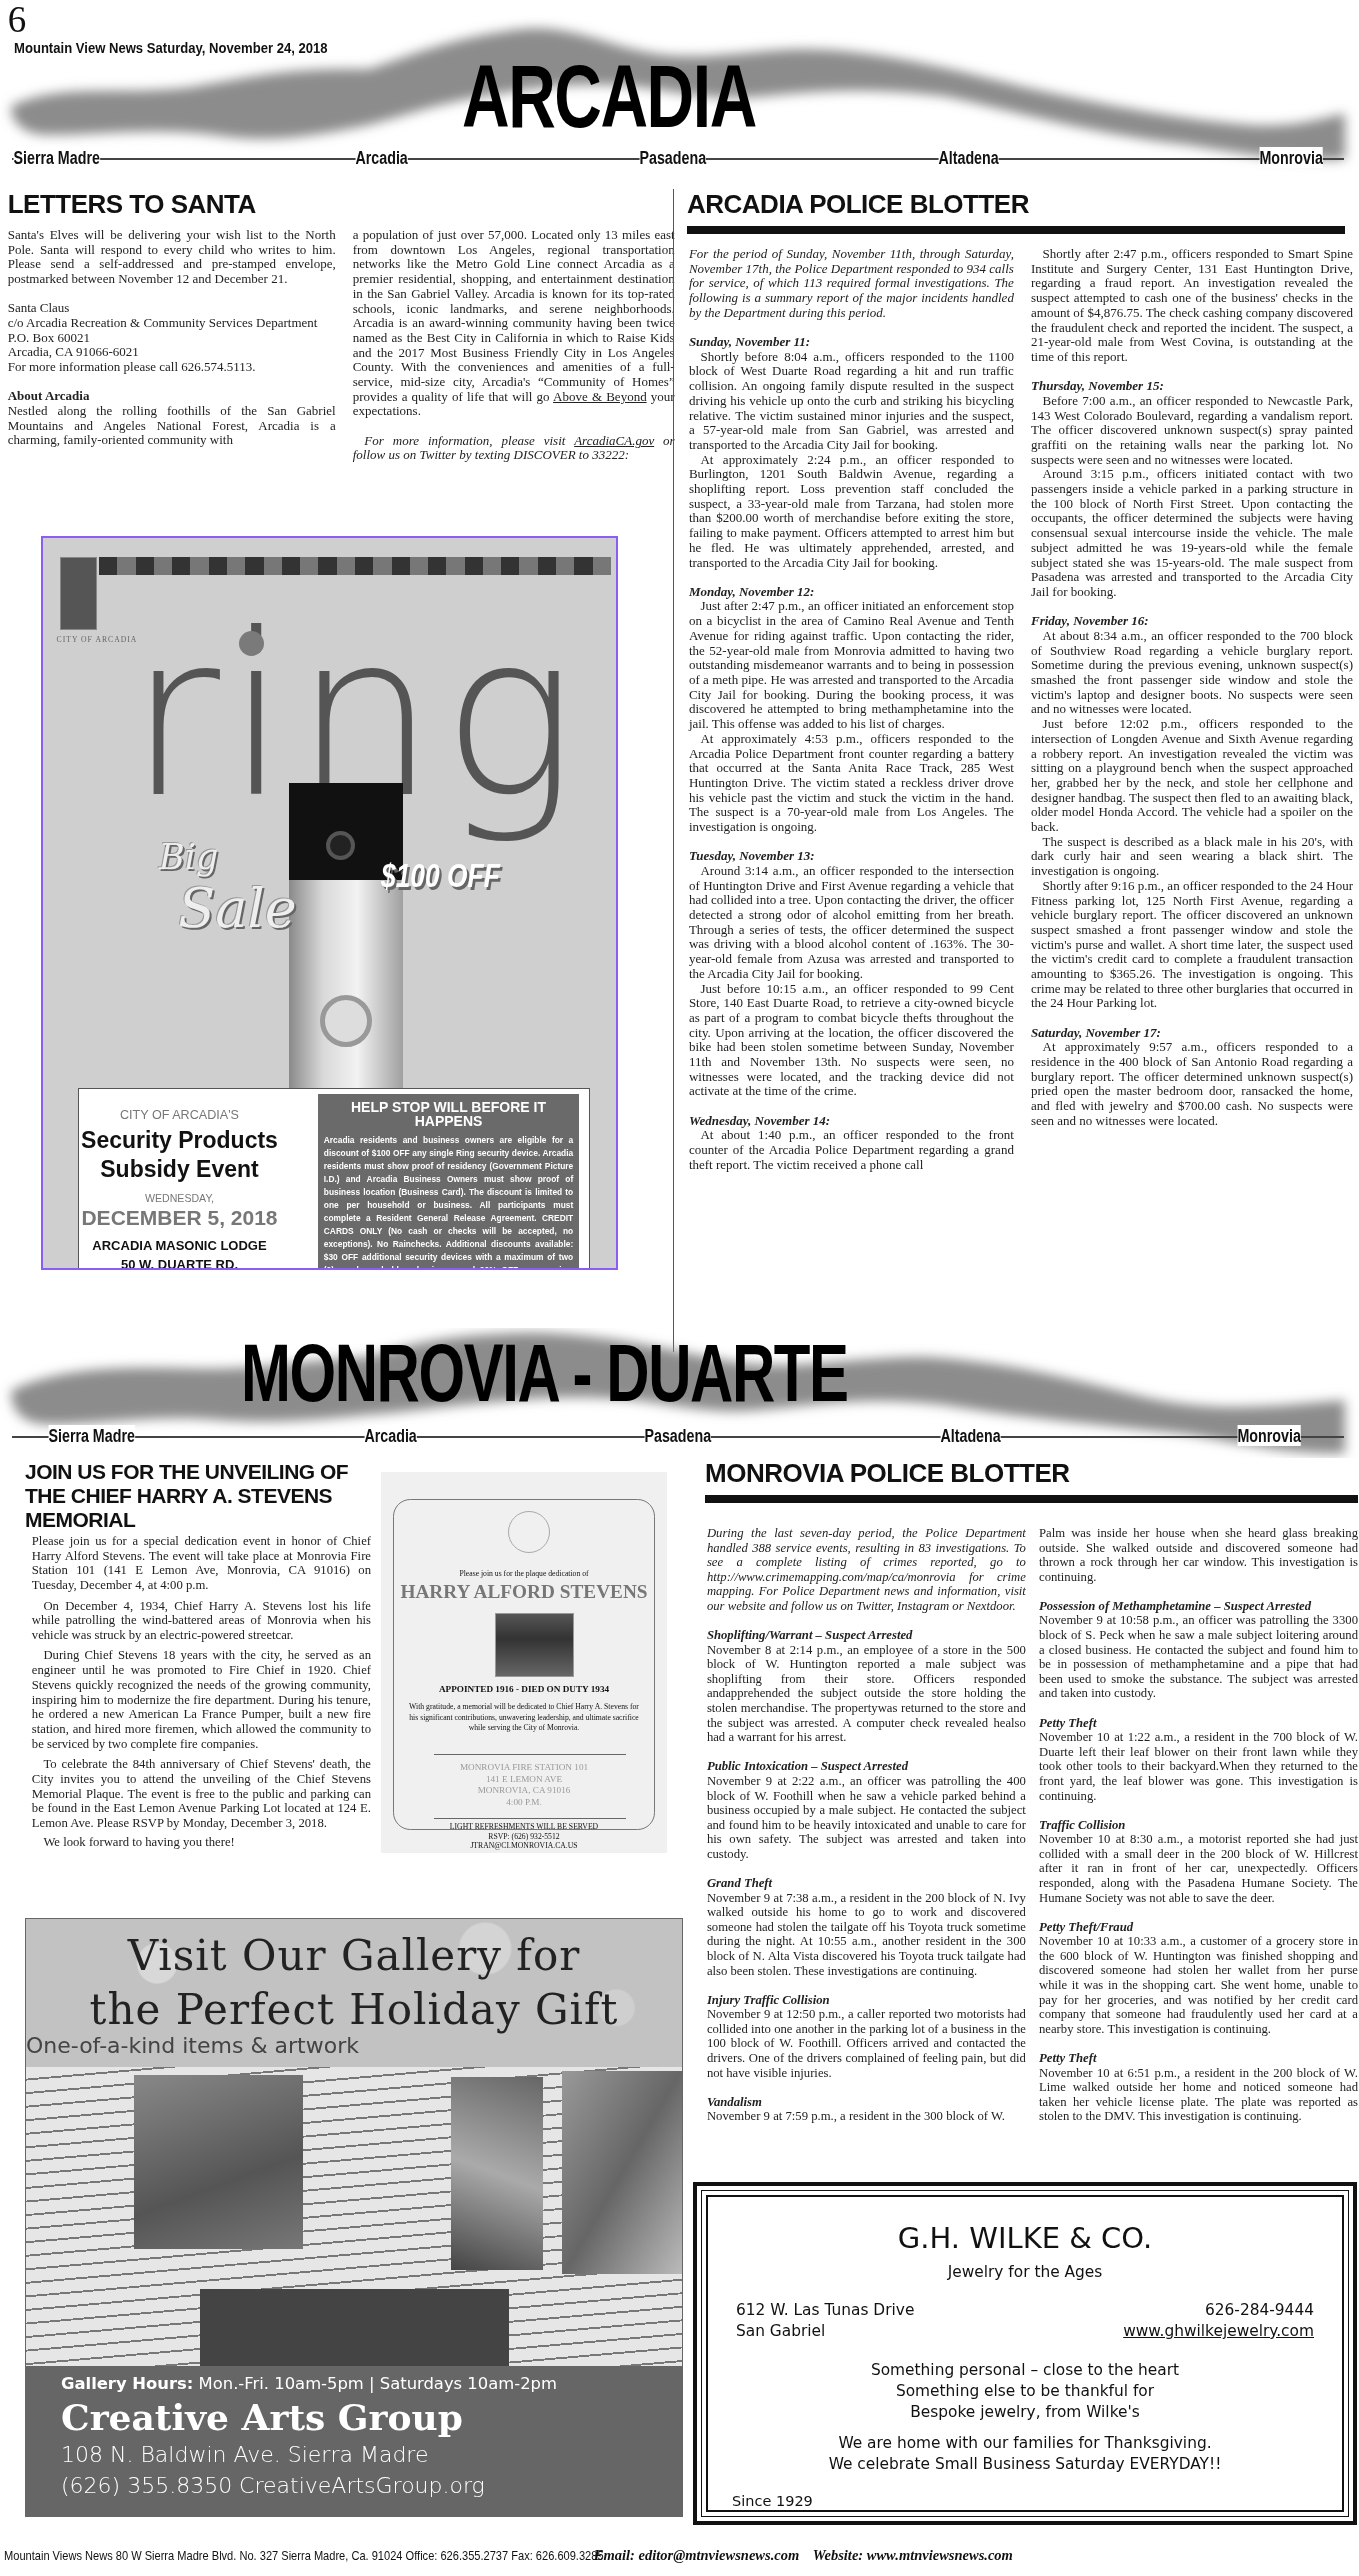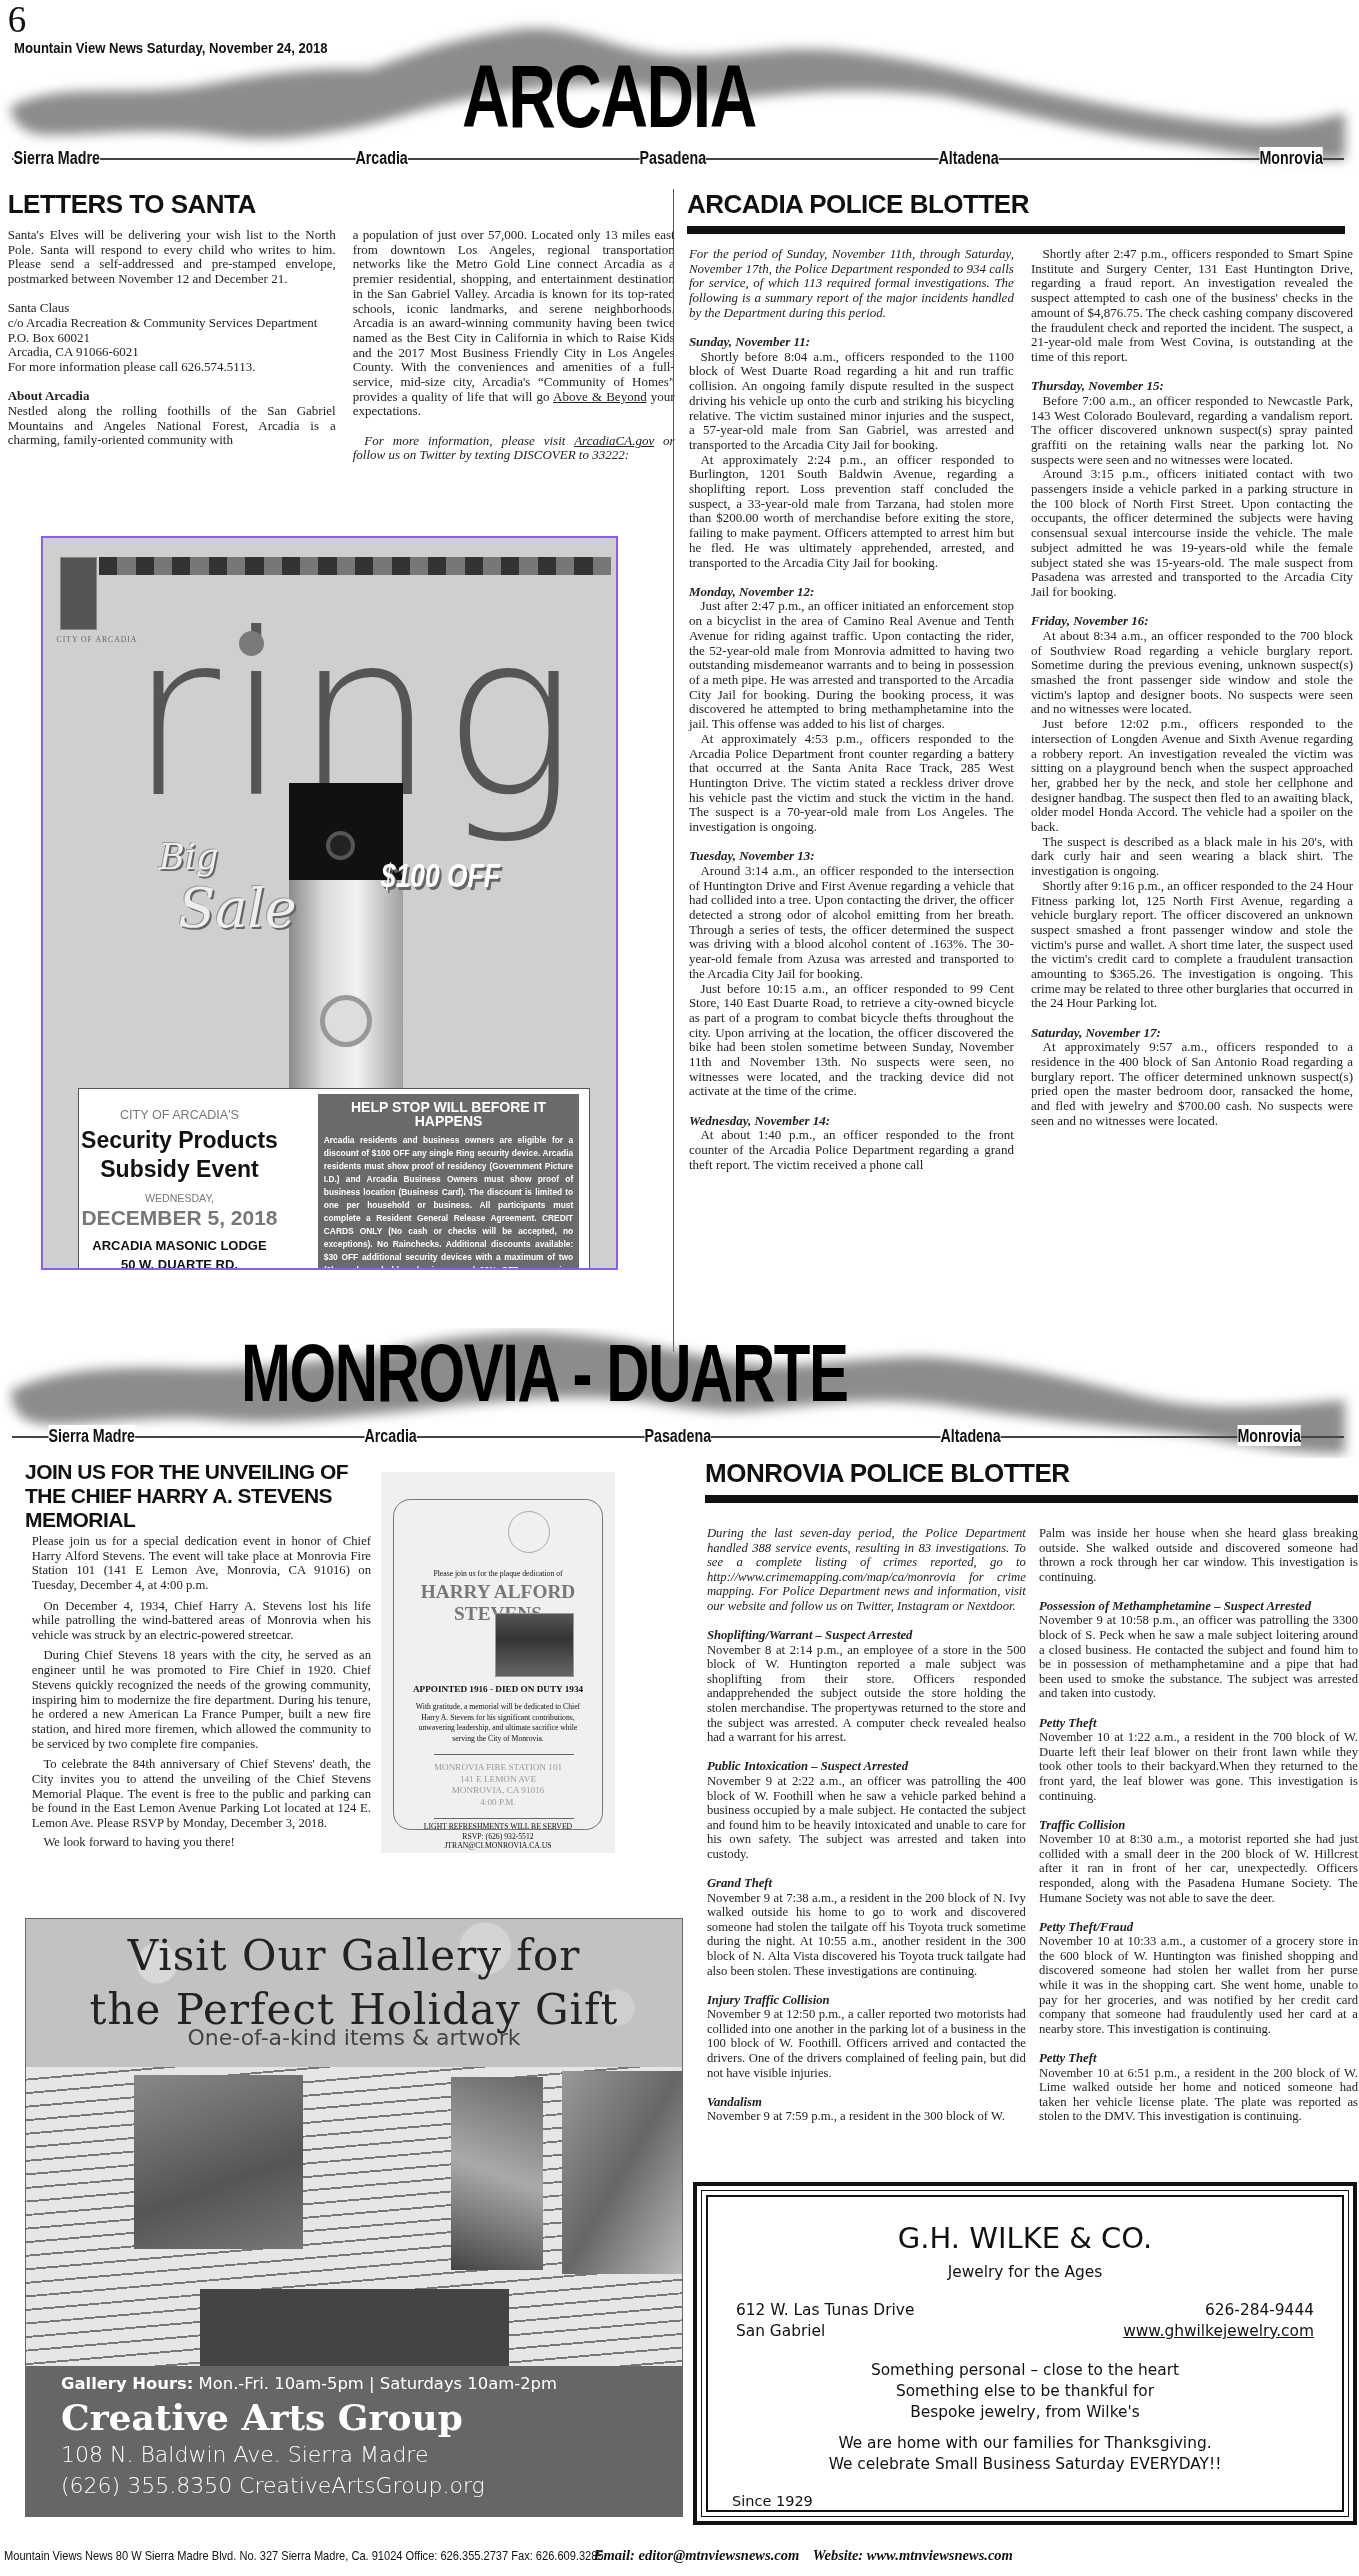--- a/index.html
+++ b/index.html
@@ -46,38 +46,38 @@
   .event-left { position: absolute; left: 0; top: 9.7px; width: 201px; text-align: center; font-family: Liberation Sans, sans-serif; }
   .event-left .pre { font-size: 12.6px; color: #777; margin-top: 9.7px; }
   .event-left .title { font-size: 23px; font-weight: bold; color: #111; line-height: 29px; margin-top: 3.9px; }
   .event-left .wd { font-size: 10.6px; color: #777; margin-top: 7.7px; }
   .event-left .date { font-size: 21px; color: #777; font-weight: bold; margin-top: 1.9px; }
   .event-left .loc { font-size: 13px; font-weight: bold; color: #111; margin-top: 5.8px; line-height: 19.3px; }
   .event-right { position: absolute; left: 239px; top: 4.8px; width: 261px; height: 214px; background: #6a6a6a; color: #fff; padding: 5.8px 5.8px; font-family: "Liberation Sans", sans-serif; }
   .event-right .h { text-align: center; font-weight: bold; font-size: 14px; line-height: 14.5px; margin-bottom: 5.8px; }
   .event-right .t { font-size: 8.4px; line-height: 13px; text-align: justify; font-weight: bold; }
   
-  .plaque { left: 381px; top: 1472px; width: 234px; height: 381px; background: #f0f0f0; }
+  .plaque { left: 381px; top: 1472px; width: 286px; height: 381px; background: #f0f0f0; }
   .plaque .frame { position: absolute; left: 11.6px; top: 27px; right: 11.6px; bottom: 23px; border: 1.9px double #777; border-radius: 17.4px; }
   .plaque .emb { position: absolute; left: 127px; top: 39px; width: 42px; height: 42px; border-radius: 50%; border: 1.9px solid #aaa; }
   .plaque .c { position: absolute; left: 0; right: 0; text-align: center; font-family: "Liberation Serif", serif; }
   .plaque .s1 { top: 97px; font-size: 7.7px; }
   .plaque .s2 { top: 109px; font-size: 19.3px; font-weight: bold; color: #777; }
   .plaque .photo { position: absolute; left: 114px; top: 141px; width: 79px; height: 64px; background: linear-gradient(180deg,#555,#333 40%,#666); border: 1.9px solid #999; }
   .plaque .s3 { top: 212px; font-size: 9.2px; font-weight: bold; }
   .plaque .s4 { top: 230px; font-size: 7.7px; line-height: 10.6px; padding: 0 27px; }
   .plaque .hr1 { position: absolute; left: 53px; right: 41px; top: 282px; height: 1px; background: #666; }
   .plaque .s5 { top: 290px; font-size: 9.2px; line-height: 11.6px; color: #999; }
   .plaque .hr2 { position: absolute; left: 53px; right: 41px; top: 346px; height: 1px; background: #666; }
   .plaque .s6 { top: 350px; font-size: 7.7px; line-height: 9.7px; }
   
   .gallery { left: 25px; top: 1918px; width: 658px; height: 599px; border: 1px solid #666; background: #bbb; overflow: hidden; }
   .gallery .top { position: absolute; left: 0; top: 0; width: 100%; height: 148px; background: radial-gradient(circle at 20% 30%, #d8d8d8 0 19.3px, transparent 21px), radial-gradient(circle at 70% 20%, #d4d4d4 0 25px, transparent 27px), radial-gradient(circle at 90% 60%, #cfcfcf 0 17.4px, transparent 19.3px), #c2c2c2; }
   .gallery .h1 { position: absolute; left: 0; right: 0; top: 9.7px; text-align: center; font-family: "DejaVu Serif", serif; font-size: 42px; line-height: 54px; color: #222; letter-spacing: 1px; }
-  .gallery .h2 { position: absolute; left: 0; right: 0; top: 106px; text-align: center; font-family: "DejaVu Sans", sans-serif; font-size: 22px; color: #444; }
+  .gallery .h2 { position: absolute; left: 0; right: 0; top: 114px; font-family: "DejaVu Sans", sans-serif; font-size: 22px; color: #444; }
   .gallery .photo { position: absolute; left: 0; top: 148px; width: 100%; height: 299px; background:
       repeating-linear-gradient(175deg, #e6e6e6 0 11.6px, #777 11.6px 13.5px),
       #ddd; }
   .gallery .photo .art1 { position: absolute; left: 108px; top: 7.7px; width: 169px; height: 174px; background: linear-gradient(160deg,#888,#555 60%,#777); }
   .gallery .photo .art2 { position: absolute; left: 425px; top: 9.7px; width: 92px; height: 193px; background: linear-gradient(200deg,#666,#aaa,#444); }
   .gallery .photo .art3 { position: absolute; left: 536px; top: 3.9px; width: 121px; height: 203px; background: linear-gradient(120deg,#999,#666,#bbb); }
   .gallery .photo .floor { position: absolute; left: 174px; top: 222px; width: 309px; height: 77px; background: #444; }
   .gallery .bottom { position: absolute; left: 0; top: 447px; width: 100%; height: 152px; background: #666; color: #fff; padding: 7.7px 0 0 35px; font-family: "DejaVu Sans", sans-serif; }
   .gallery .hours { font-size: 16.4px; }
   .gallery .hours b { font-weight: bold; }

